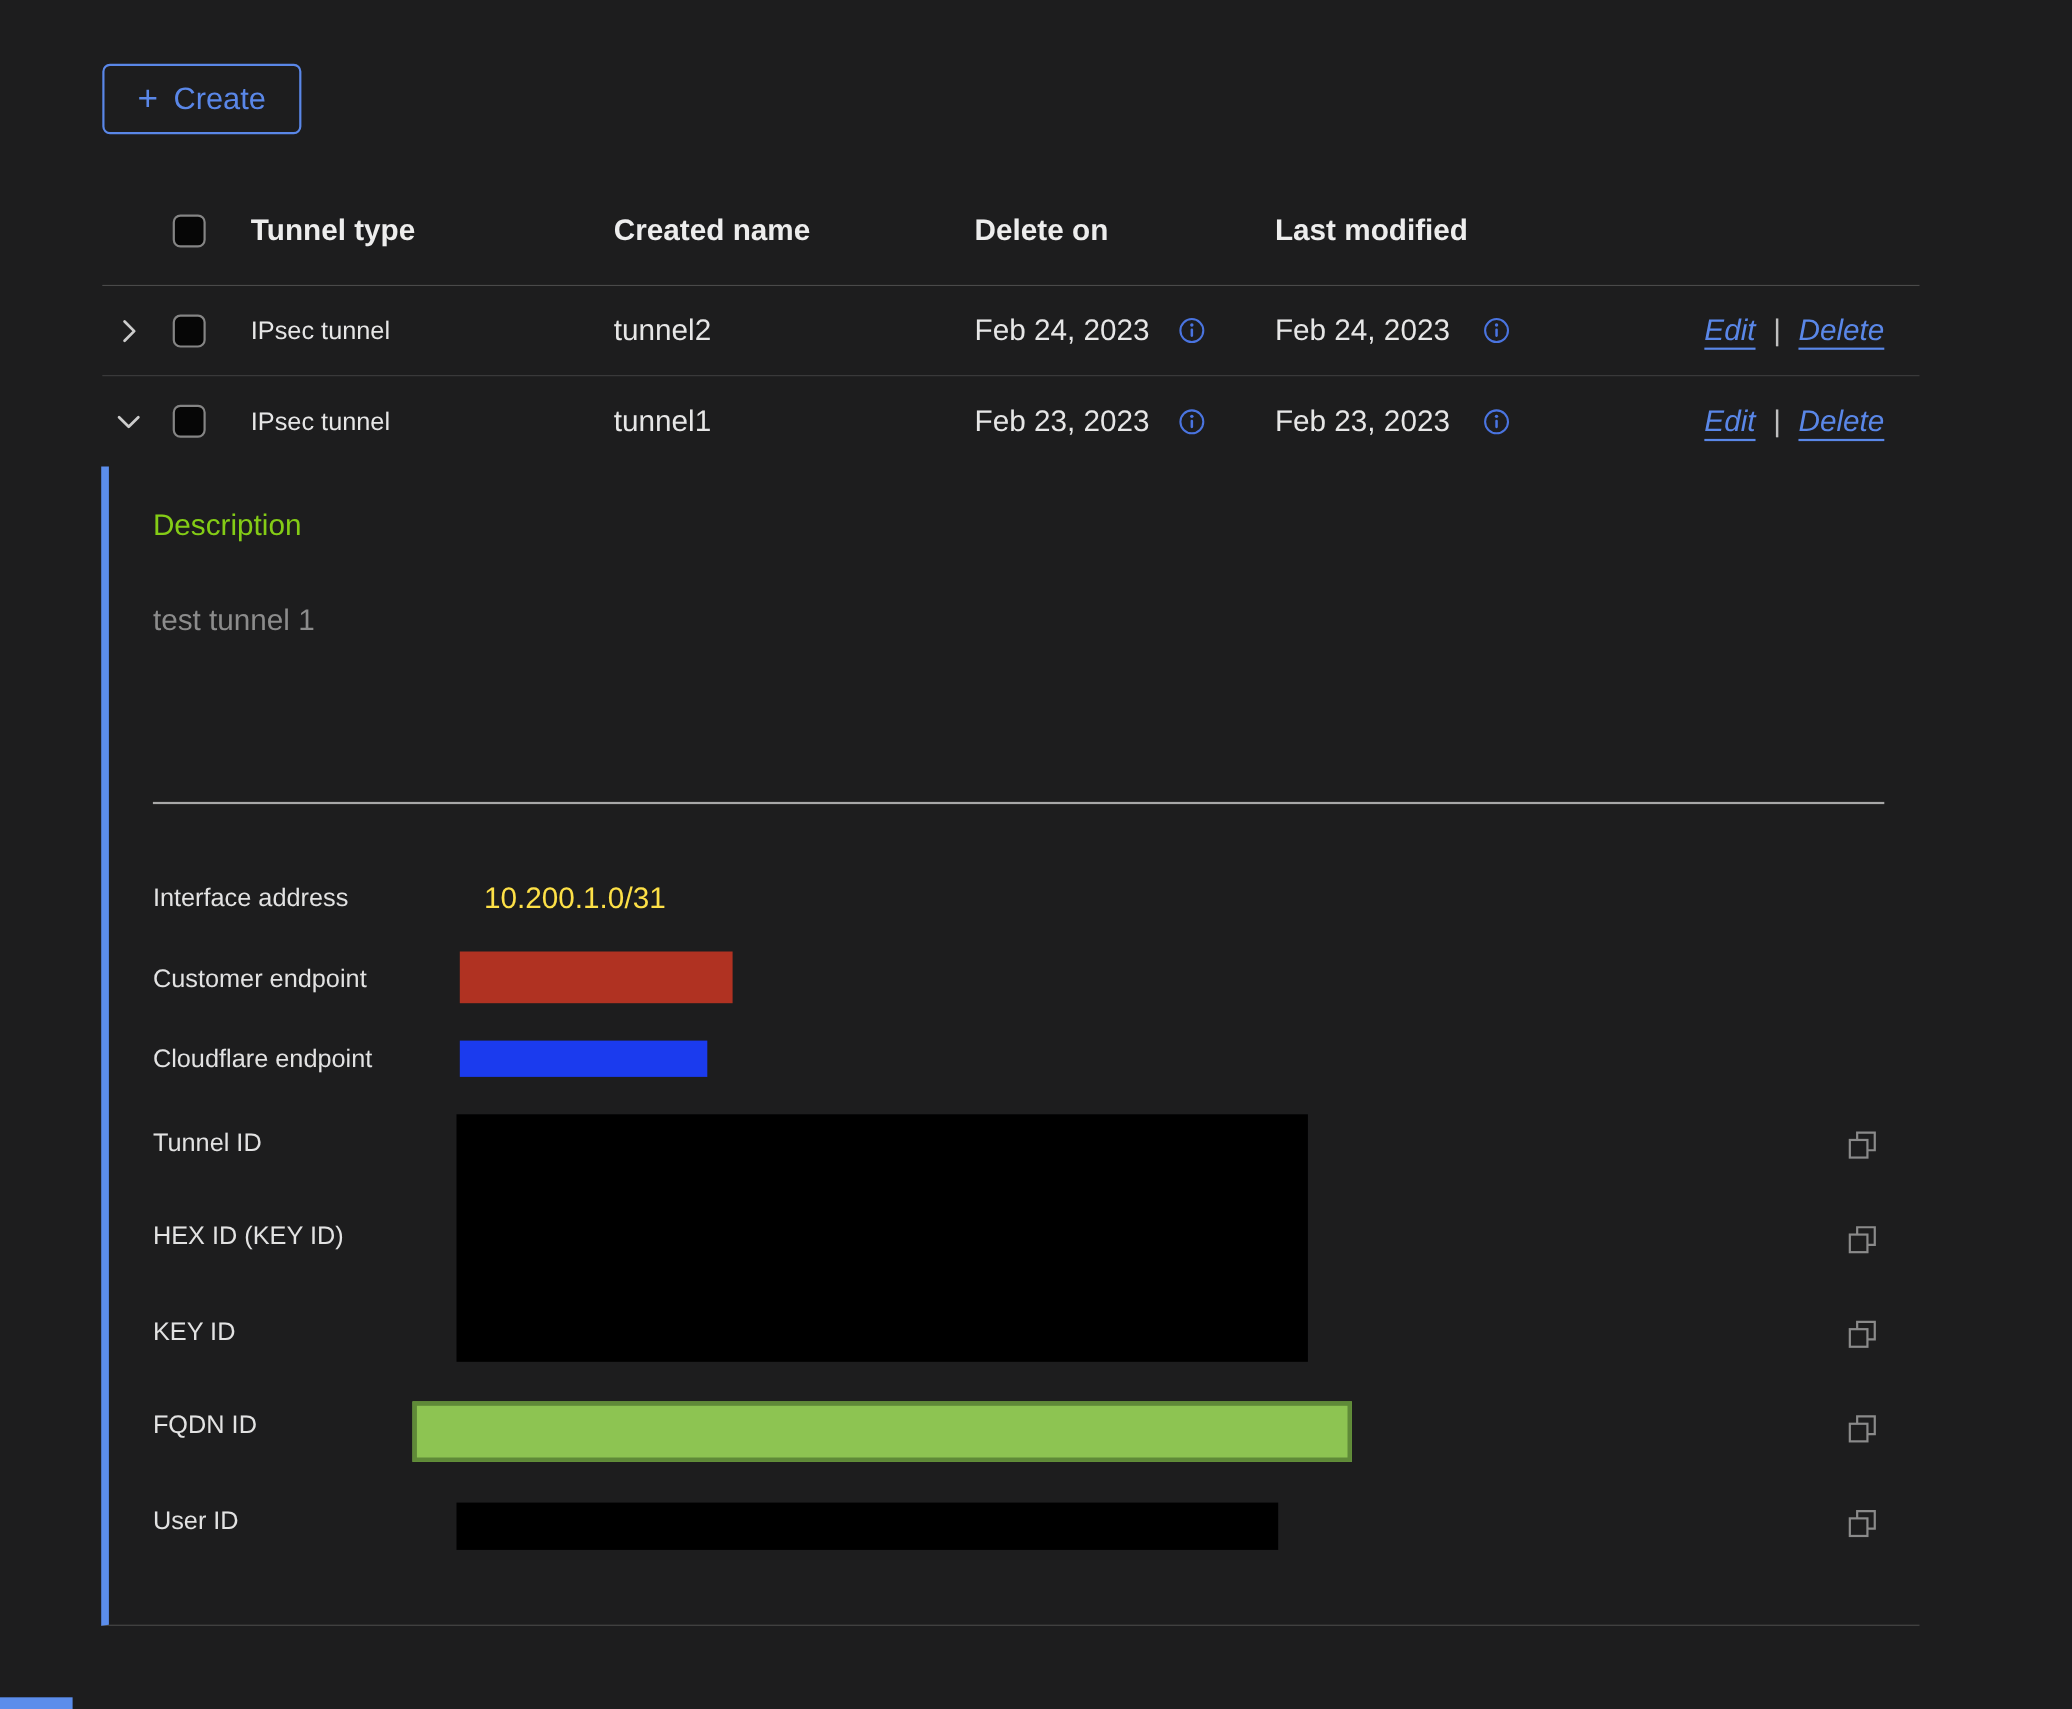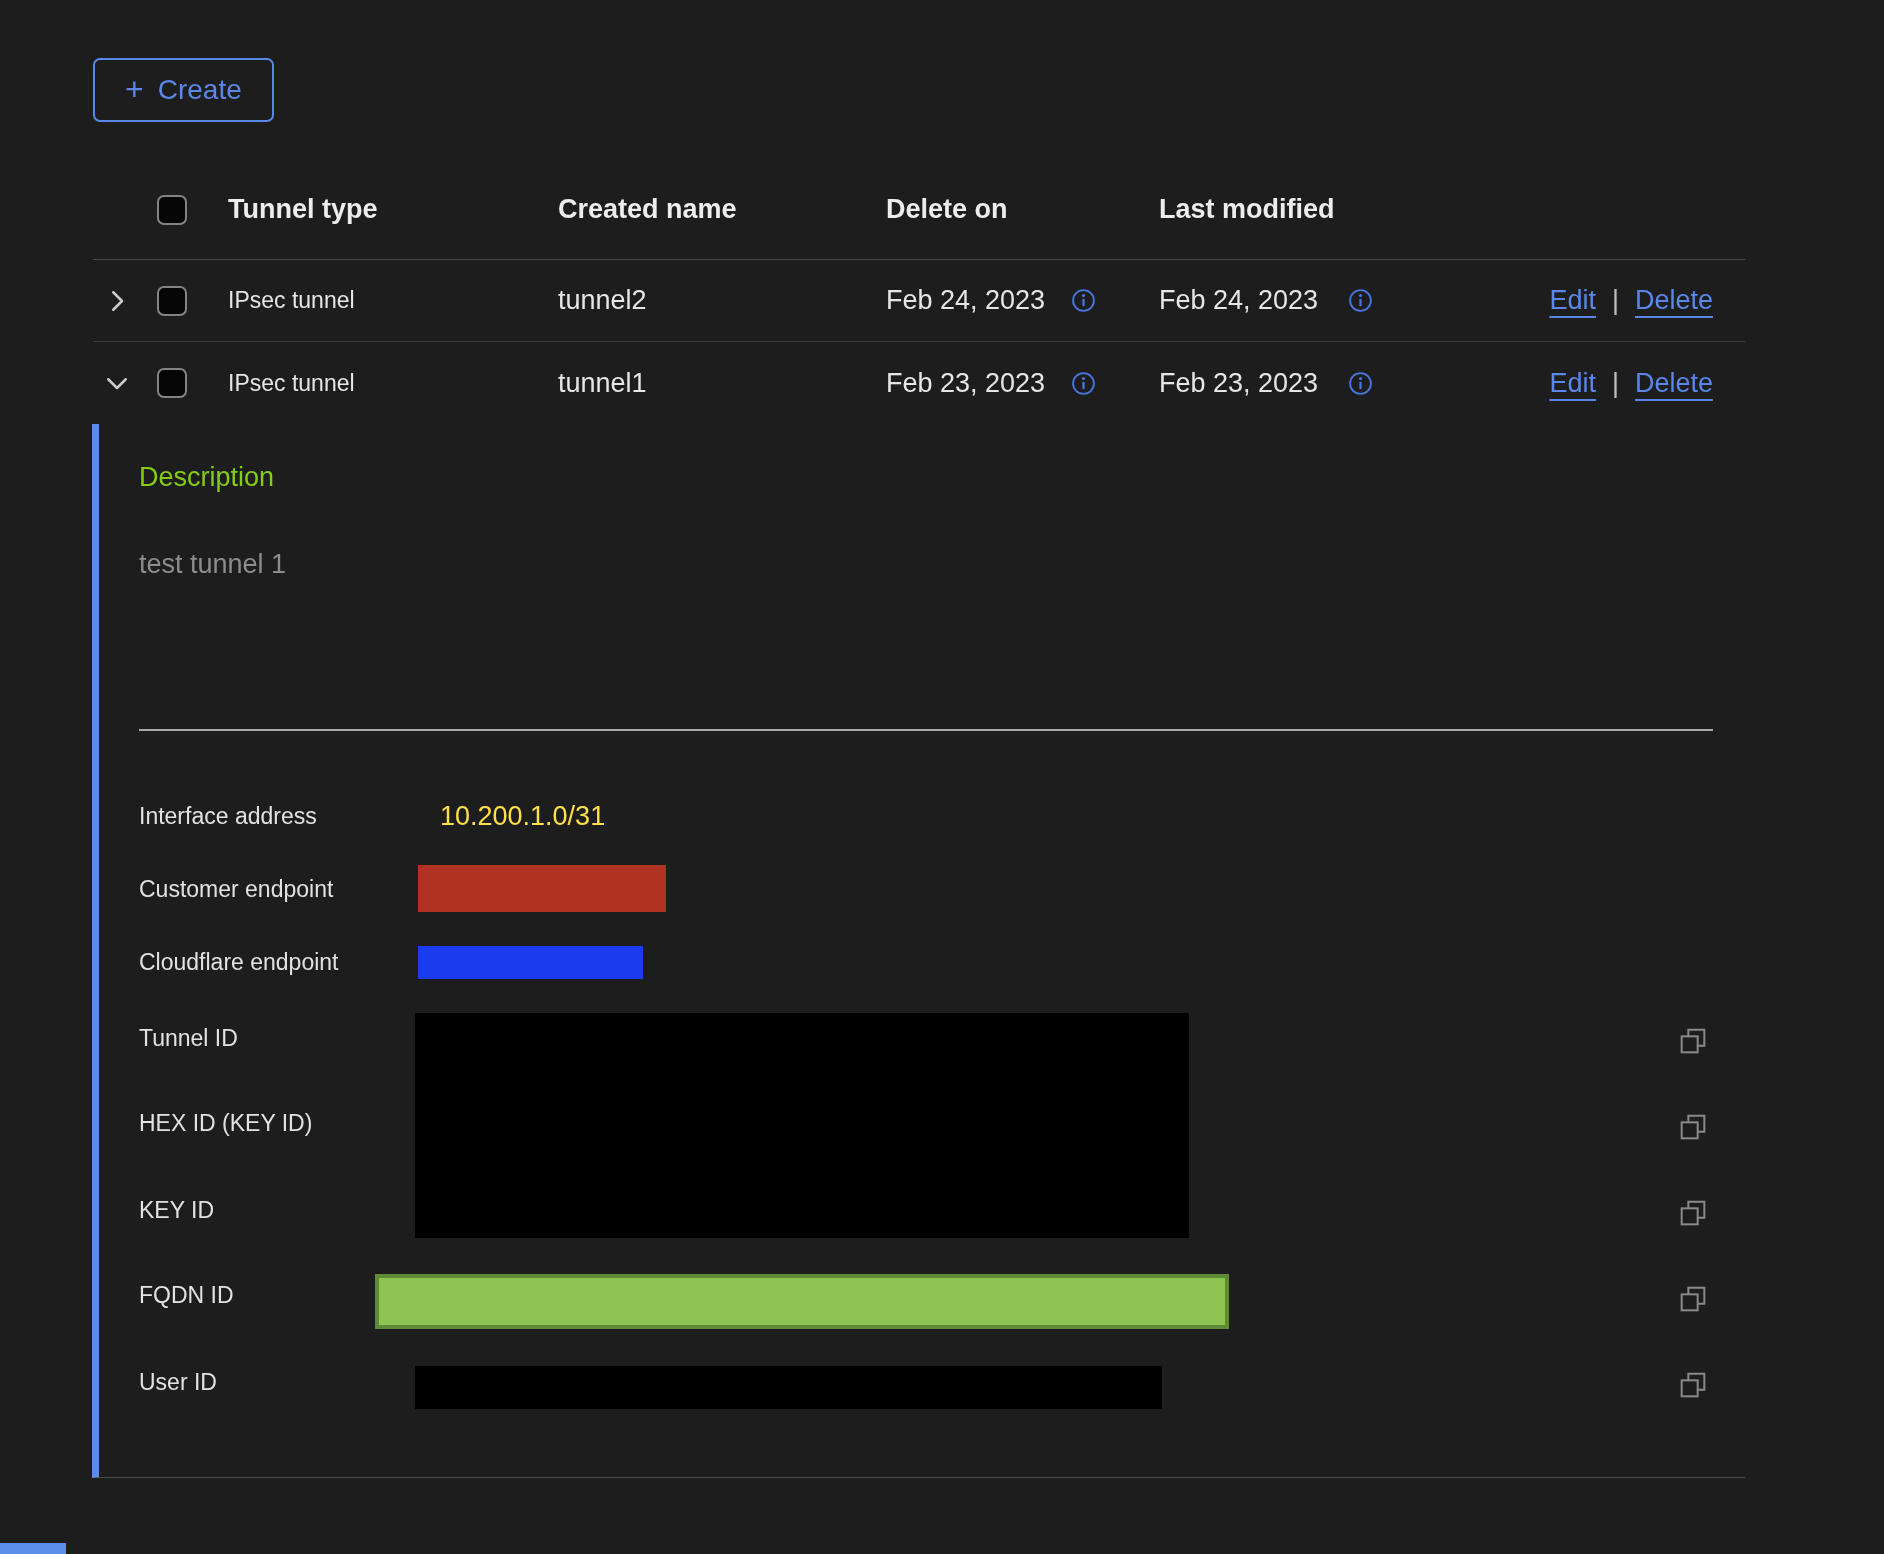--- a/index.html
+++ b/index.html
@@ -53,21 +53,21 @@
   .c-actions{margin-left:auto;display:flex;align-items:center;gap:16px;font-size:27px;padding-right:32px;}
   .trow.head .c-type,.trow.head .c-name,.trow.head .c-created,.trow.head .c-modified{font-size:27px;color:#ededed;}
 
   .checkbox{
     width:30px;height:30px;border:2px solid #848484;border-radius:7px;
     background:#060606;cursor:pointer;
   }
   .chev{cursor:pointer;display:flex;}
   .link{
     color:var(--accent-blue);text-decoration:underline;
-    text-underline-offset:7px;text-decoration-thickness:1.5px;cursor:pointer;
+    text-underline-offset:7px;text-decoration-thickness:1.5px;cursor:pointer;font-style:italic;
   }
   .pipe{color:#c0c0c0;}
   .info{display:inline-flex;cursor:pointer;}
 
   
   .panel{
     position:relative;width:1653px;height:1054px;margin-left:-1px;
     border-left:7px solid var(--panel-bar-blue);
     border-bottom:1px solid var(--border-strong);
   }

